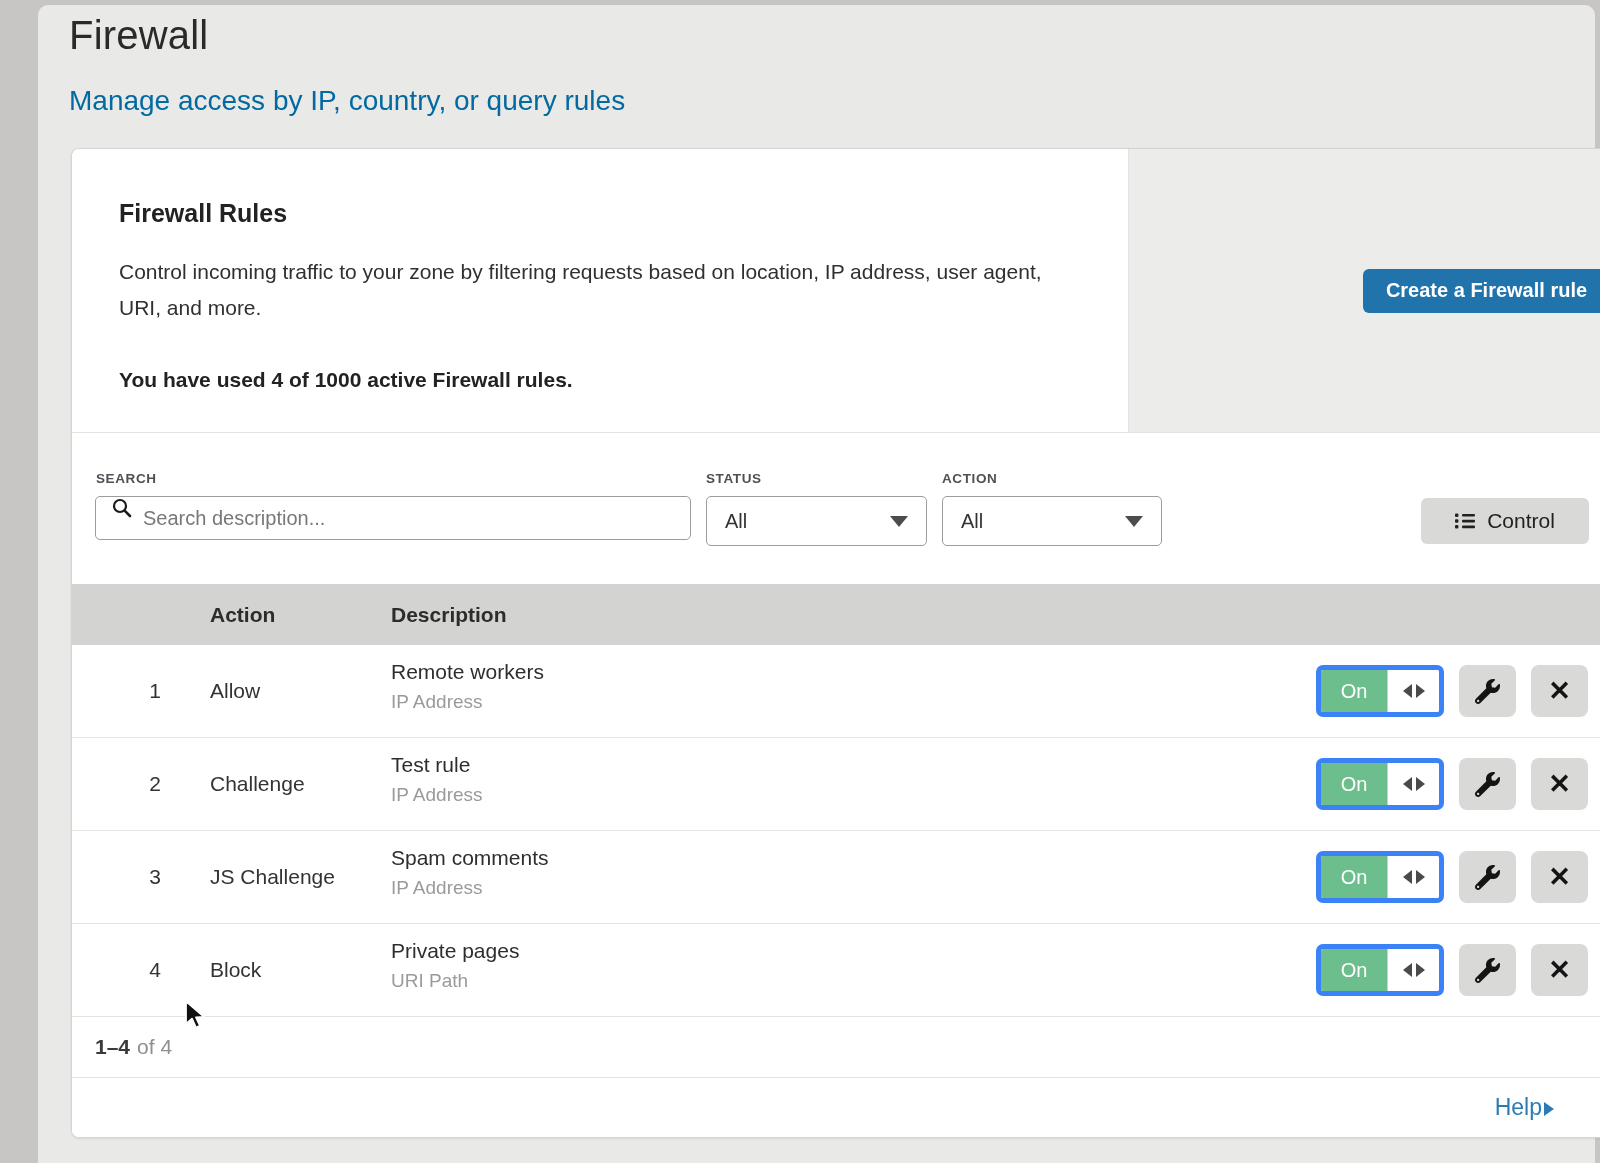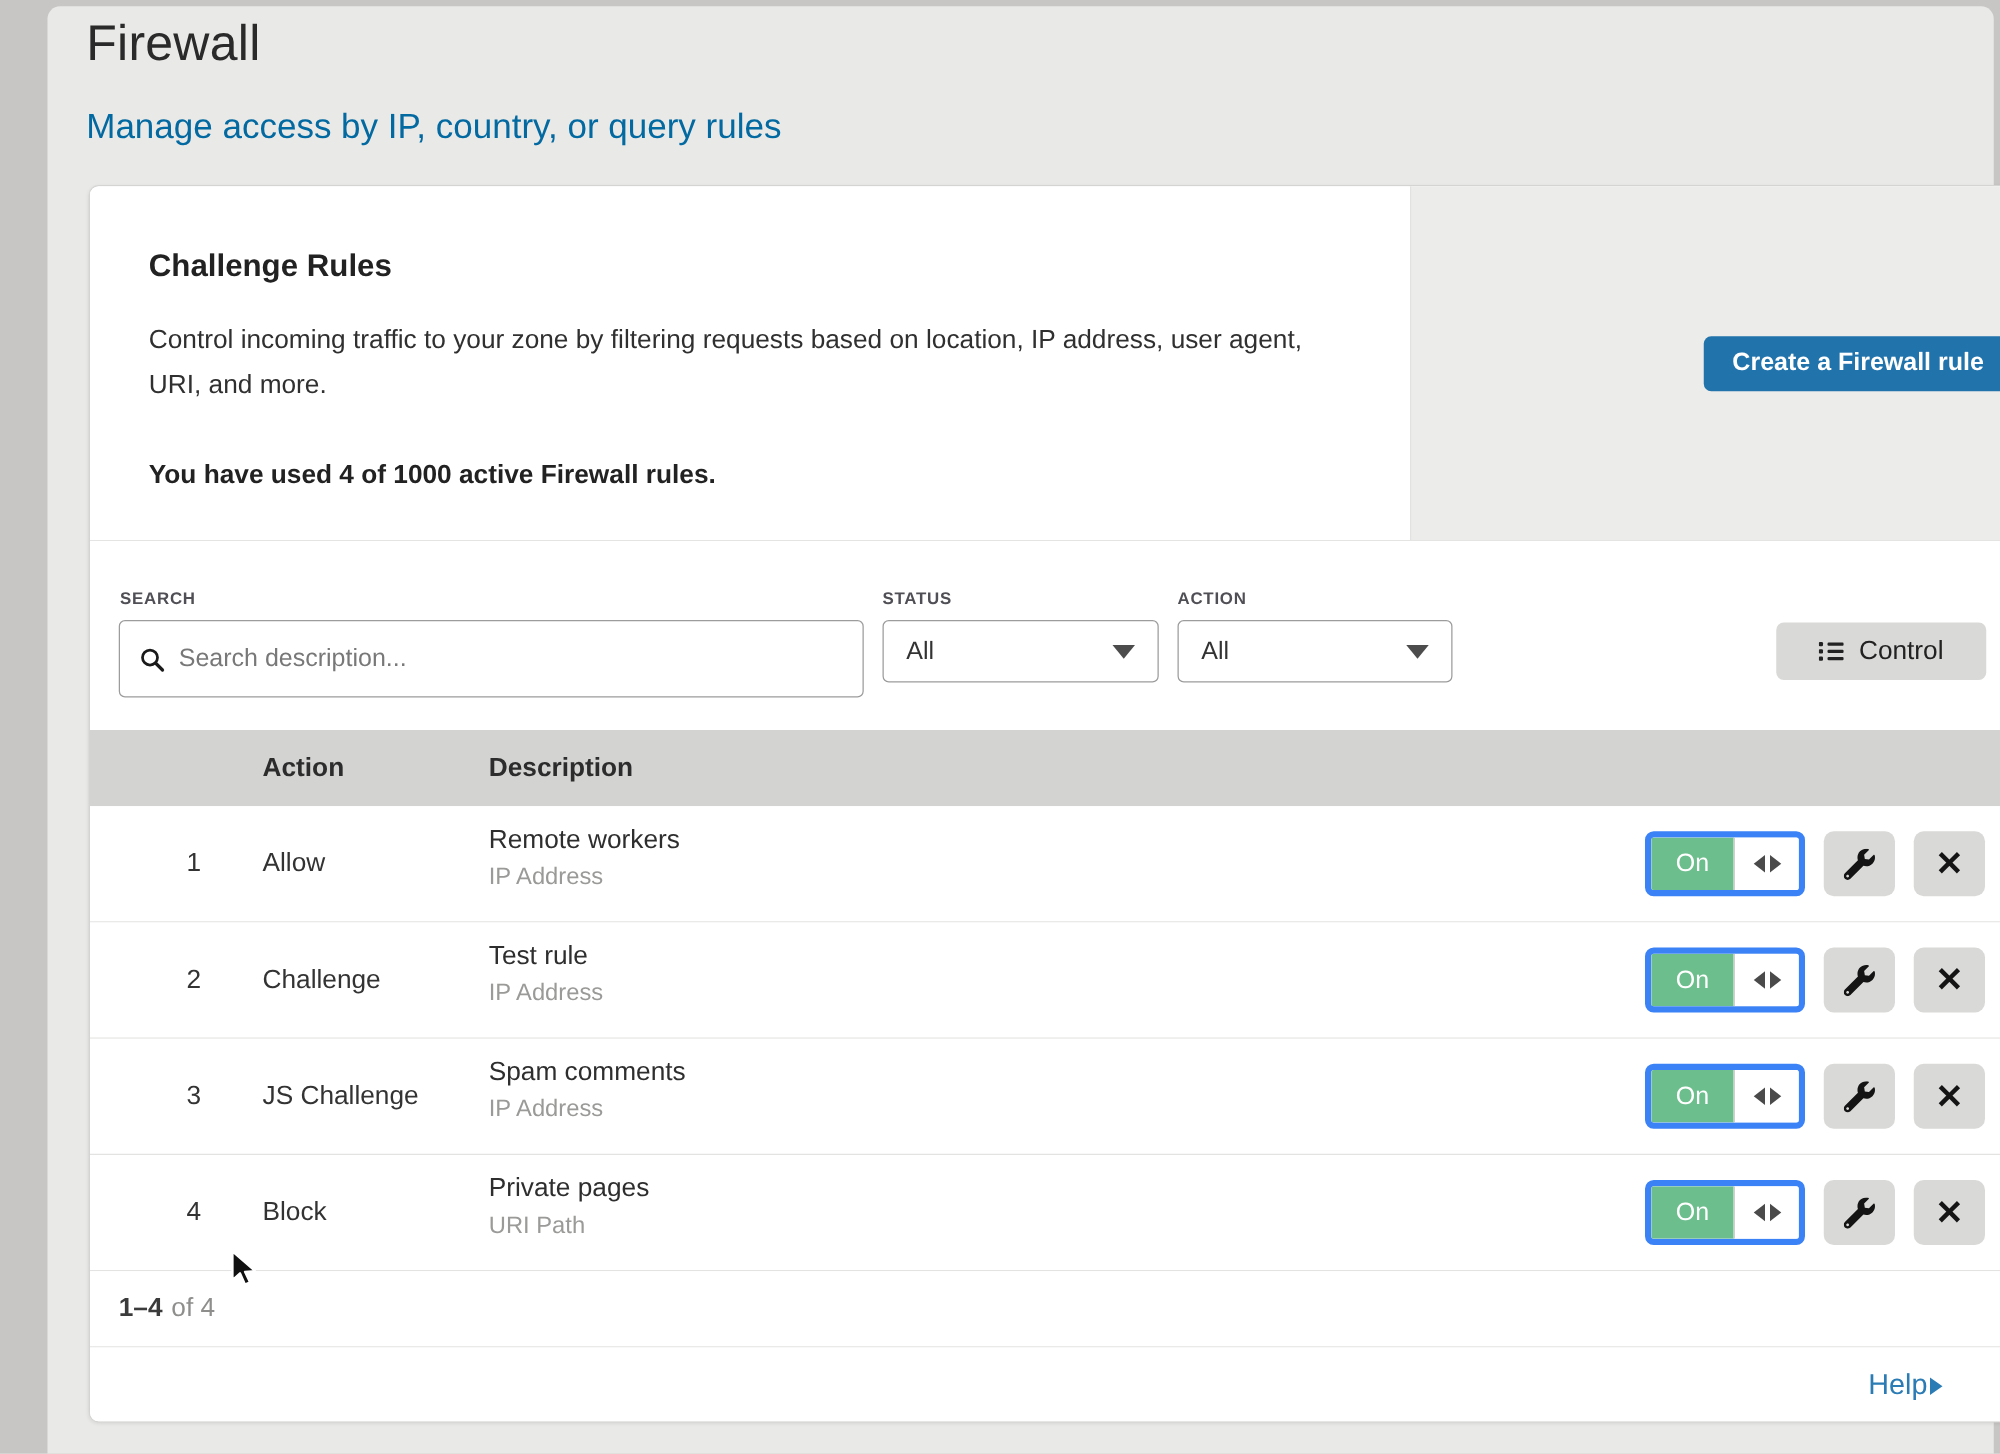--- a/index.html
+++ b/index.html
@@ -57,23 +57,23 @@
   
   .filters{position:absolute;left:0;top:284px;width:100%;height:151px;background:#fff;}
   .filter-label{
     position:absolute;top:38px;
     font-size:13.5px;font-weight:700;letter-spacing:.6px;color:#4f4f55;
   }
   .lbl-search{left:24px;}
   .lbl-status{left:634px;}
   .lbl-action{left:870px;}
   .search-box{
-    position:absolute;left:23px;top:63px;width:596px;height:62px;
+    position:absolute;left:23px;top:63px;width:596px;height:44px;
     background:#fff;border:1px solid #9c9c9c;border-radius:5px;
-    display:flex;align-items:center;padding-left:15px;
+    display:flex;padding-left:15px;
   }
   .search-box input{
     border:none;outline:none;background:transparent;
     font-family:inherit;font-size:20px;color:#333;
     margin-left:11px;flex:1;padding-right:10px;
   }
   .search-box input::placeholder{color:#787878;}
   .select{
     position:absolute;top:63px;height:50px;
     background:#fff;border:1px solid #9c9c9c;border-radius:5px;
@@ -165,21 +165,21 @@
 
 <div class="viewport">
 
   <div class="page-title">Firewall</div>
   <div class="page-subtitle">Manage access by IP, country, or query rules</div>
 
   <div class="card">
 
     <div class="card-top">
       <div class="card-top-left">
-        <div class="card-heading">Challenge Rules</div>
+        <div class="card-heading">Firewall Rules</div>
         <div class="card-description">Control incoming traffic to your zone by filtering requests based on location, IP address, user agent, URI, and more.</div>
         <div class="usage-note">You have used 4 of 1000 active Firewall rules.</div>
       </div>
       <div class="card-top-right">
         <button class="btn-primary">Create a Firewall rule</button>
       </div>
     </div>
 
     <div class="filters">
       <div class="filter-label lbl-search">SEARCH</div>

